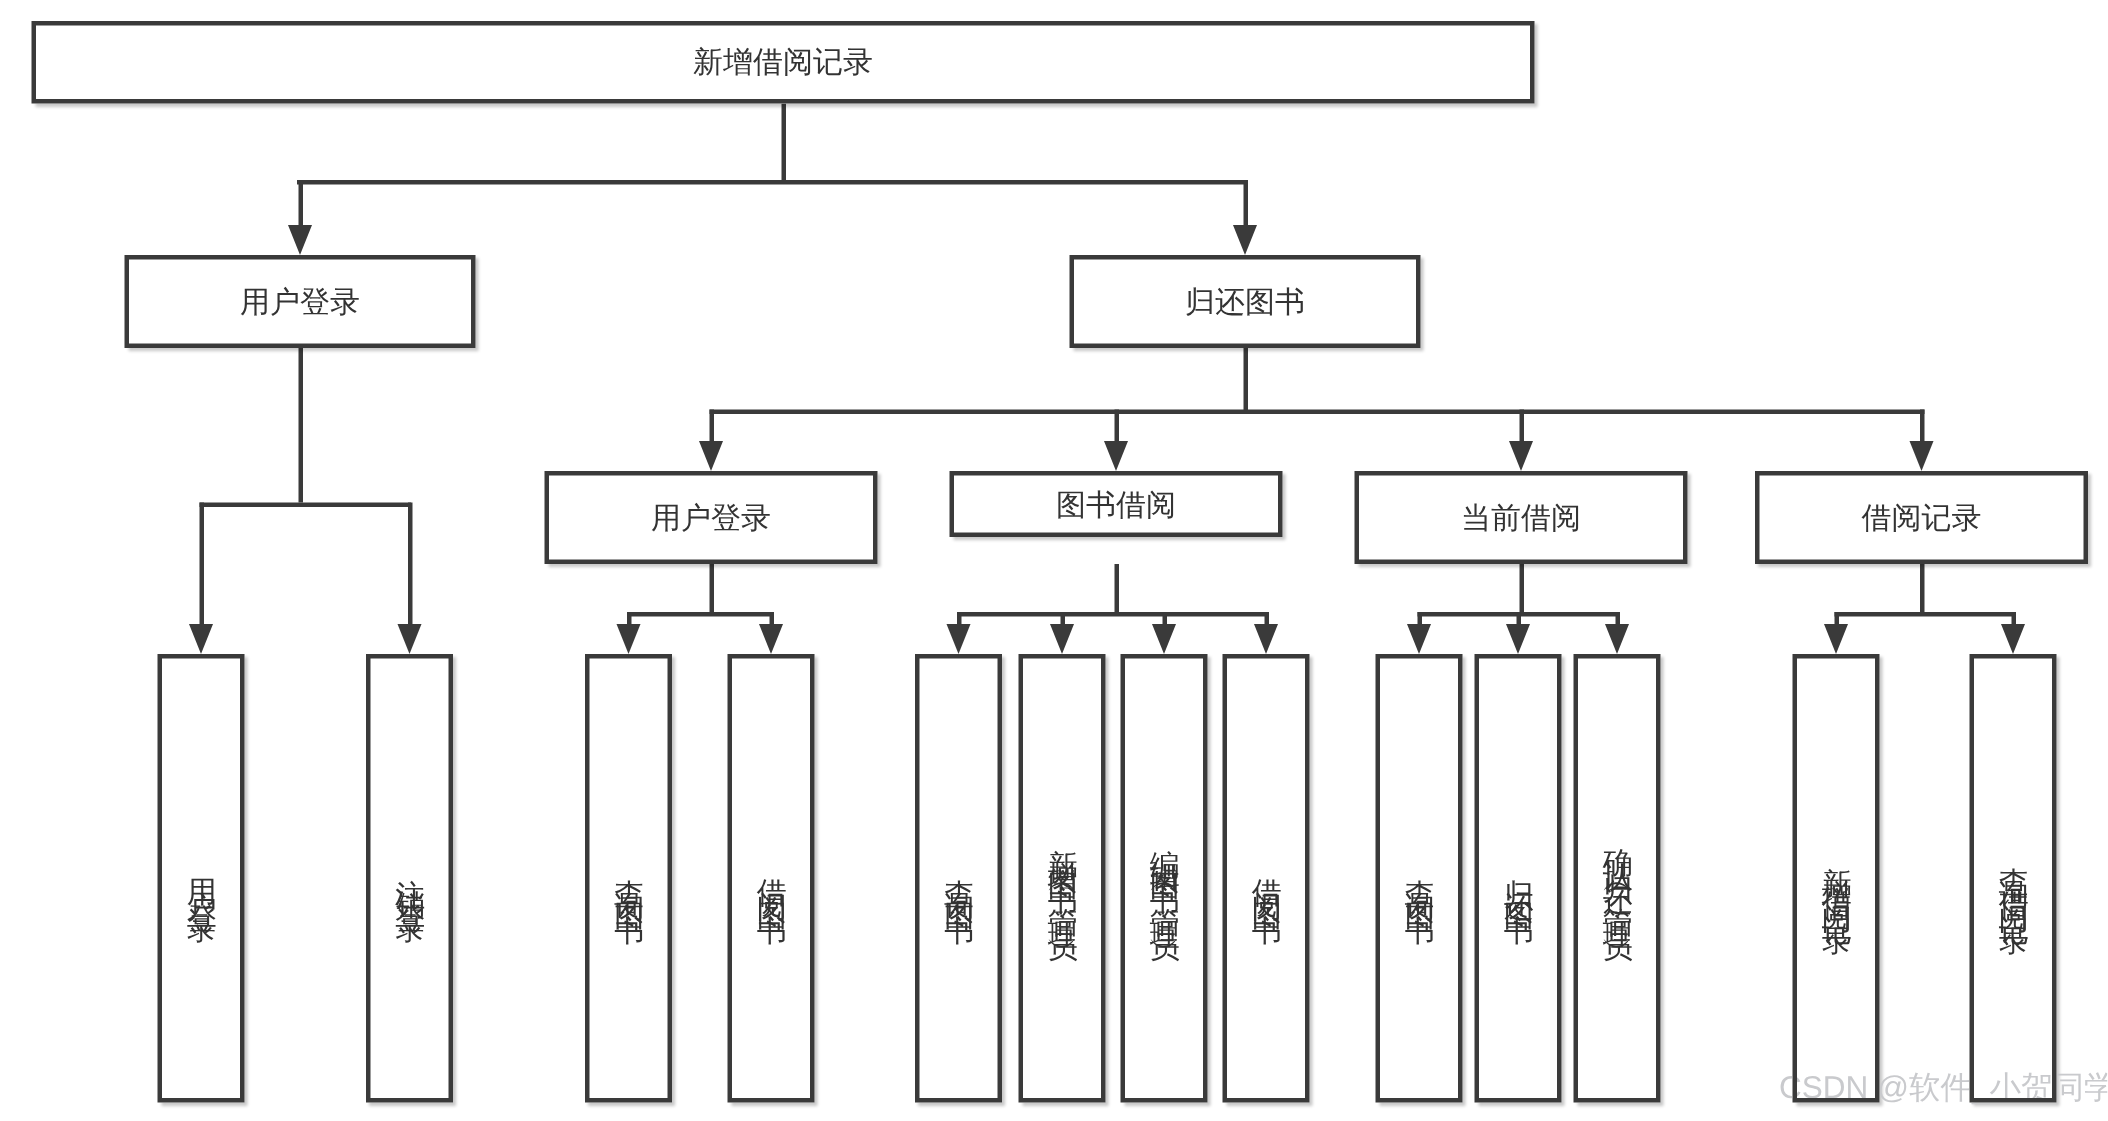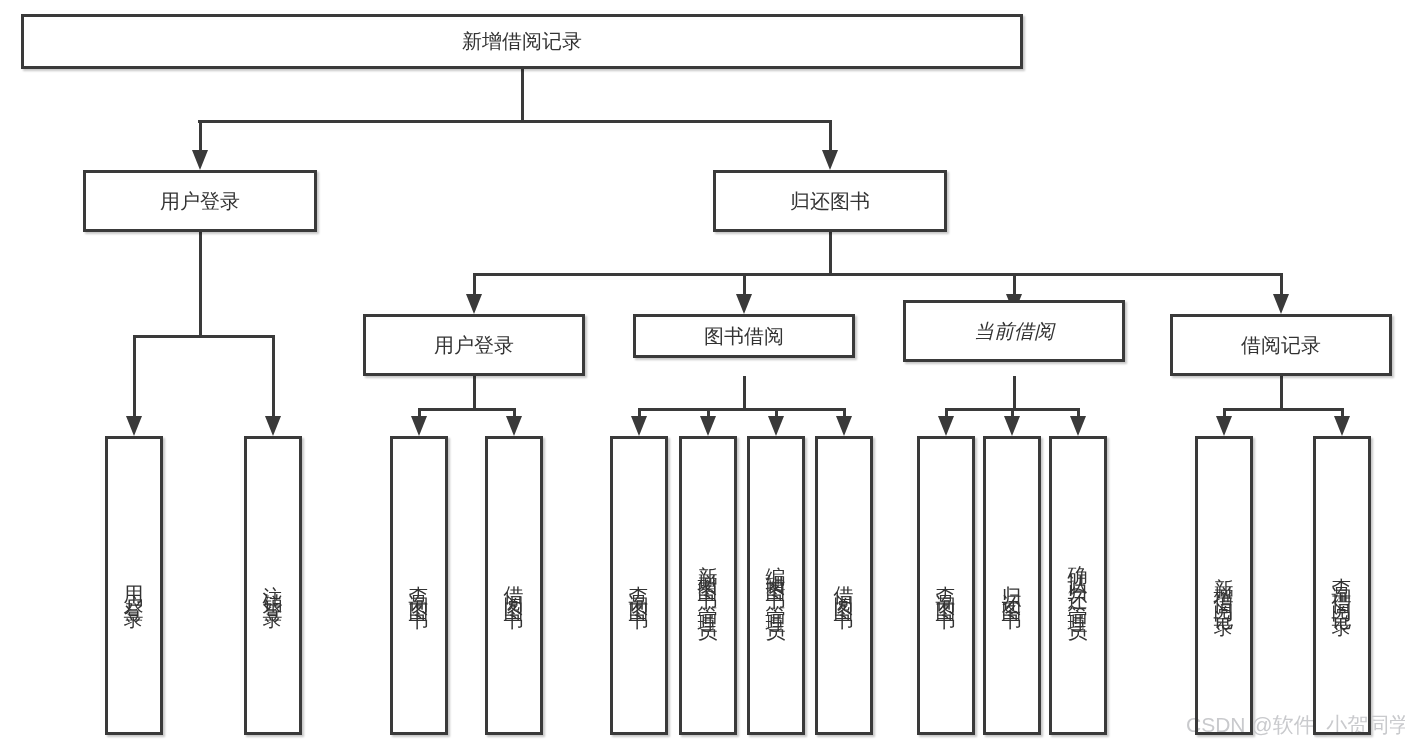--- a/index.html
+++ b/index.html
@@ -106,21 +106,21 @@
   <div class="node" style="left:713px;top:170px;width:234px;height:62px;">
     <span class="lbl">归还图书</span>
   </div>
 
   <div class="node" style="left:363px;top:314px;width:222px;height:62px;">
     <span class="lbl">用户登录</span>
   </div>
   <div class="node" style="left:633px;top:314px;width:222px;height:44px;">
     <span class="lbl">图书借阅</span>
   </div>
-  <div class="node" style="left:903px;top:300px;width:222px;height:62px;font-style:italic;">
+  <div class="node" style="left:903px;top:314px;width:222px;height:62px;">
     <span class="lbl">当前借阅</span>
   </div>
   <div class="node" style="left:1170px;top:314px;width:222px;height:62px;">
     <span class="lbl">借阅记录</span>
   </div>
 
   <div class="node v" style="left:105px;top:436px;width:58px;height:299px;">
     <span class="lbl">用户登录</span>
   </div>
   <div class="node v" style="left:244px;top:436px;width:58px;height:299px;">

